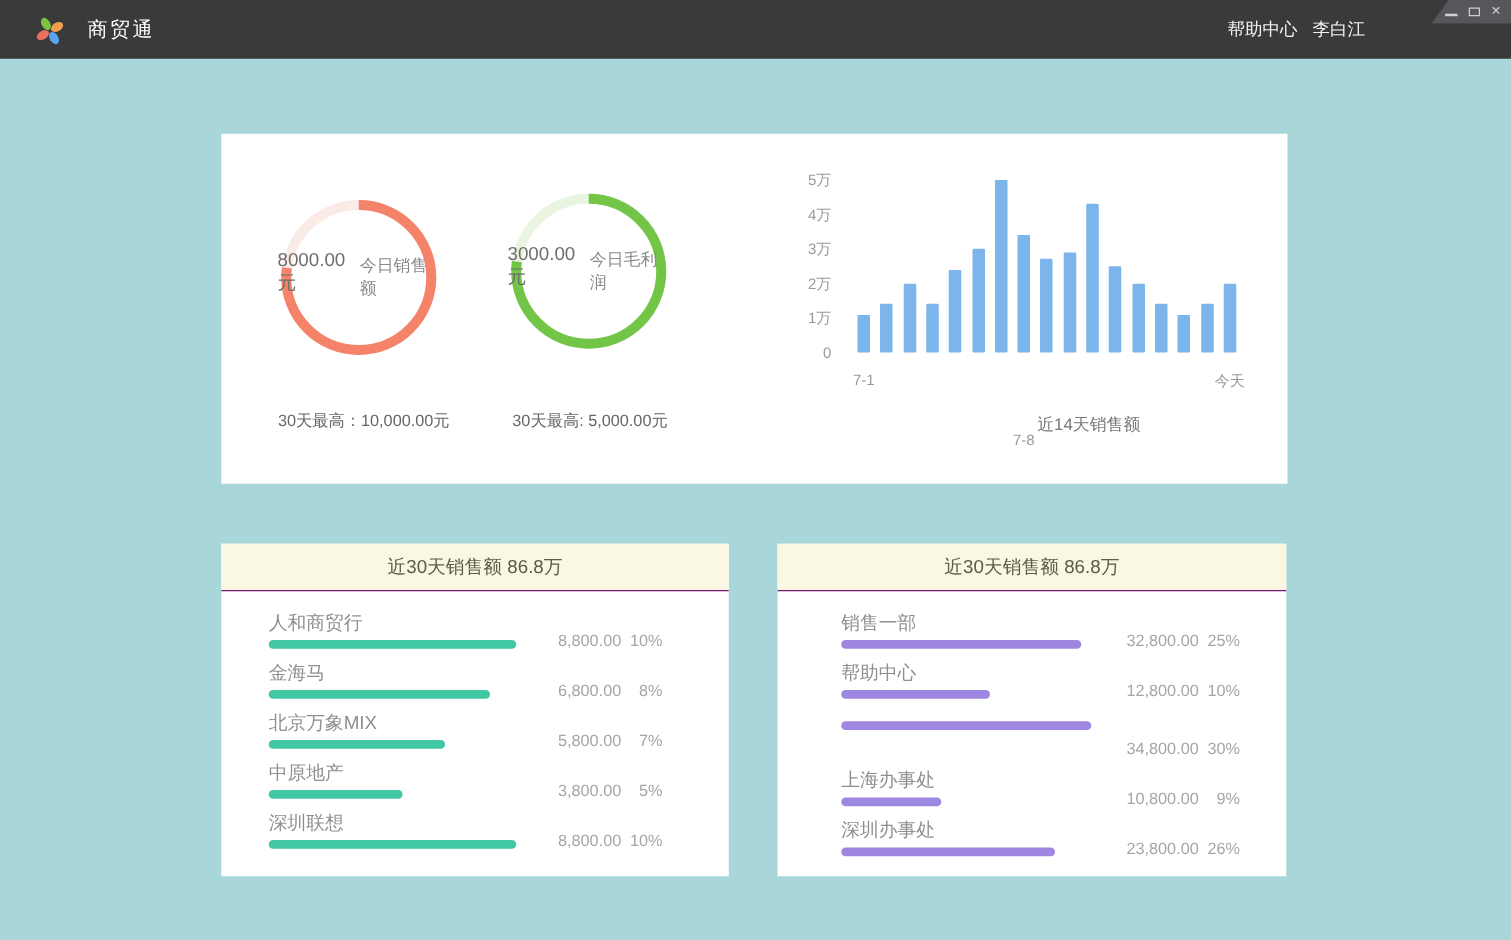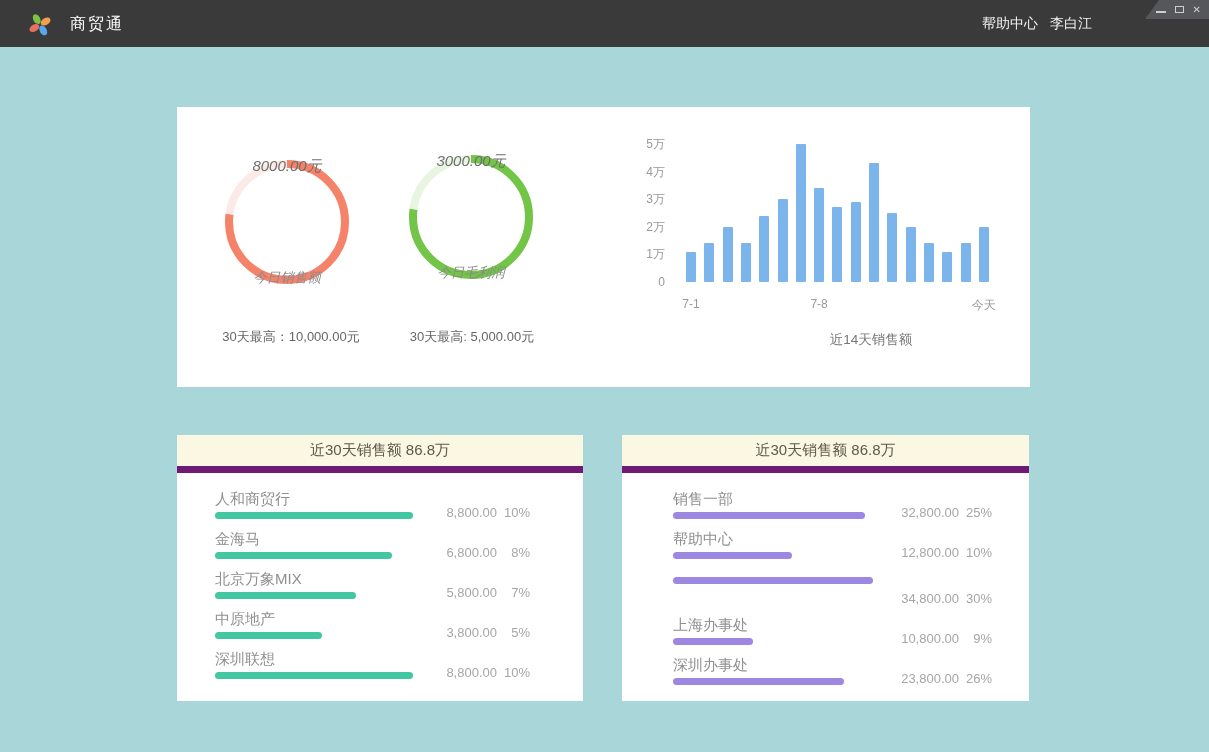--- a/index.html
+++ b/index.html
@@ -25,37 +25,37 @@
   .top-card { left:177px; top:107px; width:853px; height:280px; }
   .rank-card-left  { left:177px; top:435px; width:406px; height:266px; }
   .rank-card-right { left:622px; top:435px; width:407px; height:266px; }
 
   
   .donut { position:absolute; width:130px; height:130px; }
   .donut svg { display:block; }
   .donut-0 { left:45px; top:50px; }
   .donut-1 { left:229px; top:45px; }
   .donut-center { position:absolute; left:0; top:0; width:130px; height:130px;
-                  display:flex; flex-direction:column; align-items:center; justify-content:space-between;font-style:italic; }
+                  display:flex; flex-direction:row; align-items:center; justify-content:space-between; }
   .donut-value { font-size:15px; color:#6f6f6f; margin-bottom:9px; }
   .donut-label { font-size:13.5px; color:#8a8a8a; }
   .footnote { position:absolute; width:220px; text-align:center; font-size:13px; color:#666666; top:221px; }
   .footnote-0 { left:4px; }
   .footnote-1 { left:185px; }
 
   
   .barchart { position:absolute; left:440px; top:35px; width:410px; height:230px; }
   .y-label { position:absolute; left:0; width:48px; text-align:right; font-size:12px; line-height:16px; color:#999999; }
   .plot { position:absolute; left:69px; top:0; width:308px; height:140px; }
   .bar { position:absolute; bottom:0; width:10px; background:#7cb5ec; border-radius:1px; }
   .x-label { position:absolute; top:155px; transform:translateX(-50%); font-size:12px; color:#999999; white-space:nowrap; }
   .chart-title { position:absolute; left:69px; top:189px; width:370px; text-align:center; font-size:13.5px; color:#777777; }
 
   
-  .rank-header { height:38px; background:#faf7e2; border-bottom:7px solid #701a75;
+  .rank-header { height:38px; background:#faf7e2; border-bottom:1px solid #701a75;
                  display:flex; align-items:center; justify-content:center;
                  font-size:15px; color:#5e5a49; }
   .rank-body { position:relative; }
   .rank-card-left  .rank-body { padding:18px 53px 0 38px; }
   .rank-card-right .rank-body { padding:18px 37px 0 51px; }
   .rank-row { position:relative; height:40px; }
   .rank-label { font-size:15px; line-height:15px; color:#8f8f8f; }
   .rank-bar { height:7px; border-radius:3.5px; margin-top:6px; }
   .rank-value { position:absolute; right:0; top:14px; display:flex; line-height:15px; }
   .rank-amount { min-width:78px; text-align:right; font-size:13px; color:#a6a6a6; }
@@ -143,21 +143,21 @@
         <div class="bar" style="left: 183px; width: 10px; height: 119px; background: rgb(124, 181, 236);"></div>
         <div class="bar" style="left: 201.3px; width: 10px; height: 69px; background: rgb(124, 181, 236);"></div>
         <div class="bar" style="left: 219.6px; width: 10px; height: 55px; background: rgb(124, 181, 236);"></div>
         <div class="bar" style="left: 237.9px; width: 10px; height: 39px; background: rgb(124, 181, 236);"></div>
         <div class="bar" style="left: 256.2px; width: 10px; height: 30px; background: rgb(124, 181, 236);"></div>
         <div class="bar" style="left: 274.5px; width: 10px; height: 39px; background: rgb(124, 181, 236);"></div>
         <div class="bar" style="left: 292.8px; width: 10px; height: 55px; background: rgb(124, 181, 236);"></div>
       </div>
     <div id="x-axis">
         <div class="x-label" style="left: 74px;">7-1</div>
-        <div class="x-label" style="left: 202.1px;">7-8</div>
+        <div class="x-label" style="left: 202.1px; margin-top: 48px;">7-8</div>
         <div class="x-label" style="left: 366.8px;">今天</div>
       </div>
     <div class="chart-title">近14天销售额</div>
   </div>
 </section>
 
 <section class="card rank-card-left">
   <div class="rank-header">近30天销售额 86.8万</div>
   <div class="rank-body">
       <div class="rank-row">

